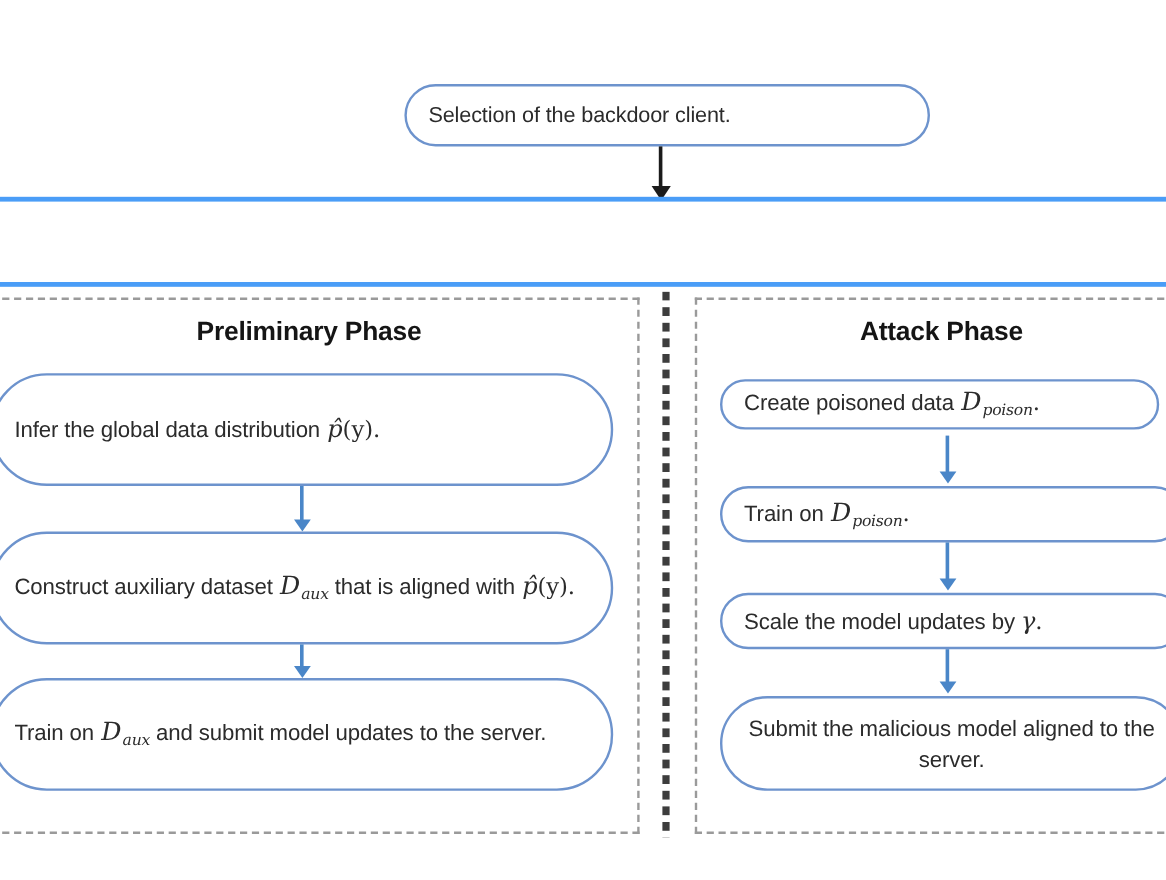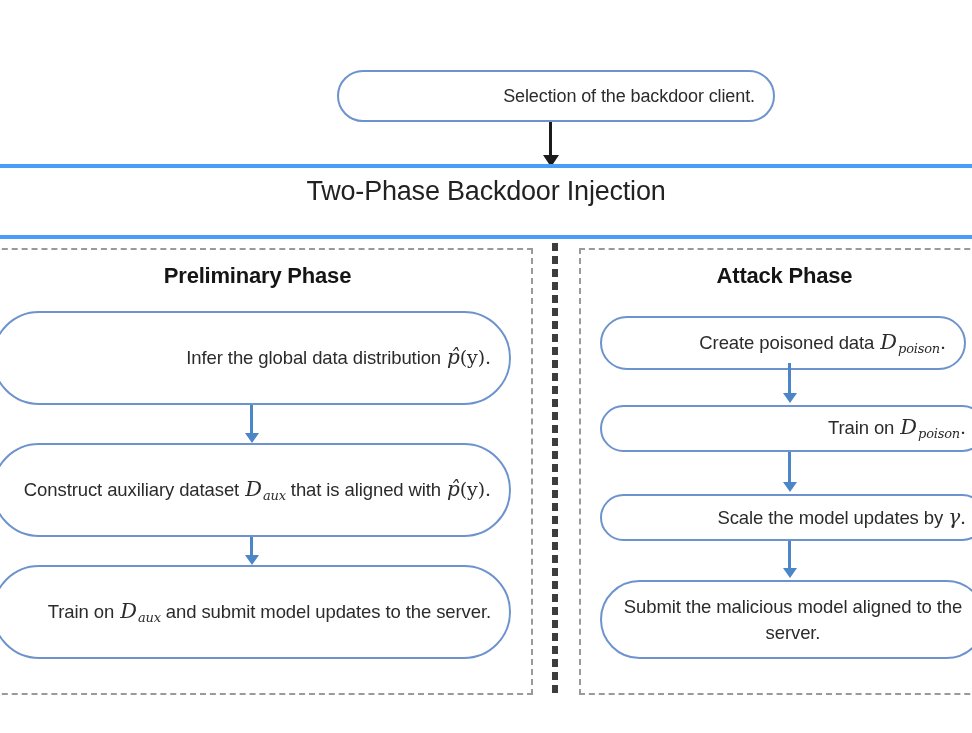--- a/index.html
+++ b/index.html
@@ -21,21 +21,21 @@
 
   
   .node {
     position: absolute;
     box-sizing: border-box;
     border: 2.5px solid #6d93cd;
     border-radius: 999px;
     background: #ffffff;
     display: flex;
     align-items: center;
-    justify-content: flex-end;
+    justify-content: flex-start;
     text-align: center;
     color: #2b2b2b;
     font-size: 18.5px;
     line-height: 1.38;
     padding: 4px 18px;
     letter-spacing: -0.1px;
   }
 
   
   #top-node {
@@ -151,21 +151,21 @@
   }
 
   
   #l-node-1 { left: -8px; top: 311px; width: 519px; height: 94px; }
   #l-node-2 { left: -8px; top: 443px; width: 519px; height: 94px; }
   #l-node-3 { left: -8px; top: 565px; width: 519px; height: 94px; }
   #l-arrow-1 { left: 250px; top: 405px; height: 29px; }
   #l-arrow-2 { left: 250px; top: 537px; height: 19px; }
 
   
-  #r-node-1 { left: 600px; top: 316px; width: 366px; height: 54px; }
+  #r-node-1 { left: 600px; top: 316px; width: 366px; height: 42px; }
   #r-node-2 { left: 600px; top: 405px; width: 386px; height: 47px; }
   #r-node-3 { left: 600px; top: 494px; width: 386px; height: 47px; }
   #r-node-4 { left: 600px; top: 580px; width: 386px; height: 79px; }
   #r-arrow-1 { left: 788px; top: 363px; height: 31px; }
   #r-arrow-2 { left: 788px; top: 452px; height: 31px; }
   #r-arrow-3 { left: 788px; top: 541px; height: 28px; }
 
   
   .math {
     font-family: "DejaVu Serif", serif;
@@ -203,21 +203,20 @@
 
 <div id="stage">
 
   <div class="node" id="top-node">
     <span>Selection of the backdoor client.</span>
   </div>
 
   <div class="arrow-black"></div>
 
   <div class="rule" id="rule-top"></div>
-  <div id="banner-title">Two-Phase Backdoor Injection</div>
   <div class="rule" id="rule-bottom"></div>
 
   <div class="panel" id="panel-left"></div>
   <div class="panel" id="panel-right"></div>
 
   <div id="center-divider"></div>
 
   <div class="phase-title" id="title-left">Preliminary Phase</div>
   <div class="phase-title" id="title-right">Attack Phase</div>
 

